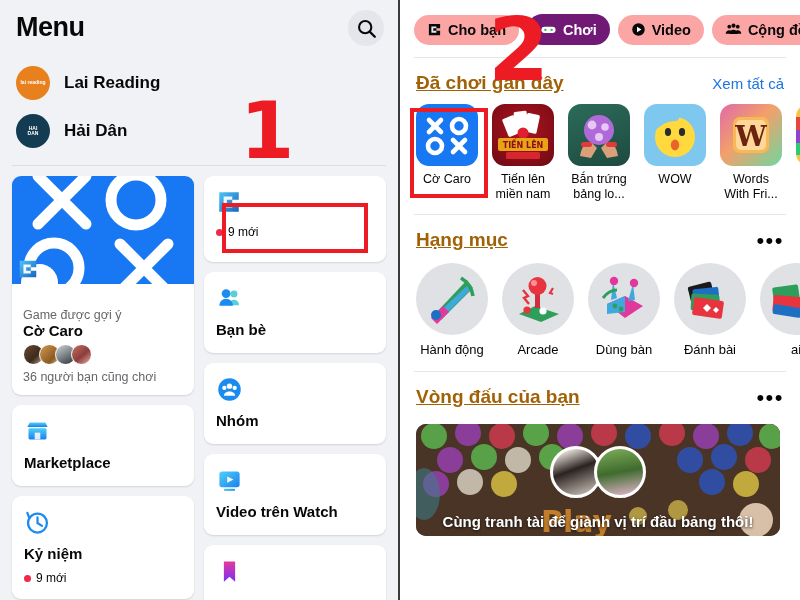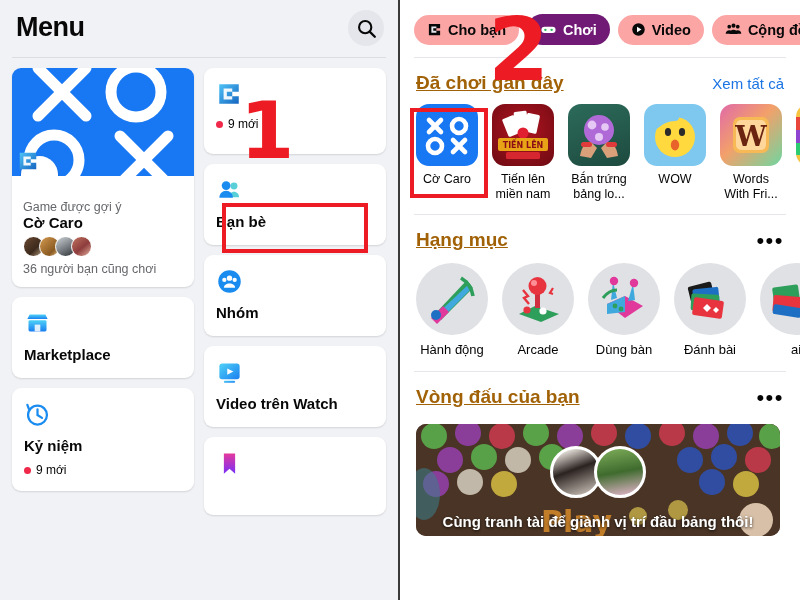--- a/index.html
+++ b/index.html
@@ -201,20 +201,30 @@
     <div class="menu-header">
       <div class="menu-title">Menu</div>
       <div class="search-btn">
         <svg viewBox="0 0 24 24">
           <circle cx="10.5" cy="10.5" r="7" fill="none" stroke="#080809" stroke-width="2.4"></circle>
           <line x1="15.6" y1="15.6" x2="21.5" y2="21.5" stroke="#080809" stroke-width="2.6" stroke-linecap="round"></line>
         </svg>
       </div>
     </div>
 
+    <div class="profile-list">
+      <div class="profile-row">
+        <div class="avatar orange">lai reading</div>
+        <div class="profile-name">Lai Reading</div>
+      </div>
+      <div class="profile-row">
+        <div class="avatar navy">HAI<br>DAN</div>
+        <div class="profile-name">Hải Dân</div>
+      </div>
+    </div>
     <div class="divider-line"></div>
 
     <div class="tiles-wrap">
 
       <div class="tiles-col">
 
         <div class="game-card">
           <div class="game-cover">
             <svg width="200" height="120" viewBox="0 0 200 120">
               <g stroke="#ffffff" stroke-width="11" stroke-linecap="round" fill="none">

